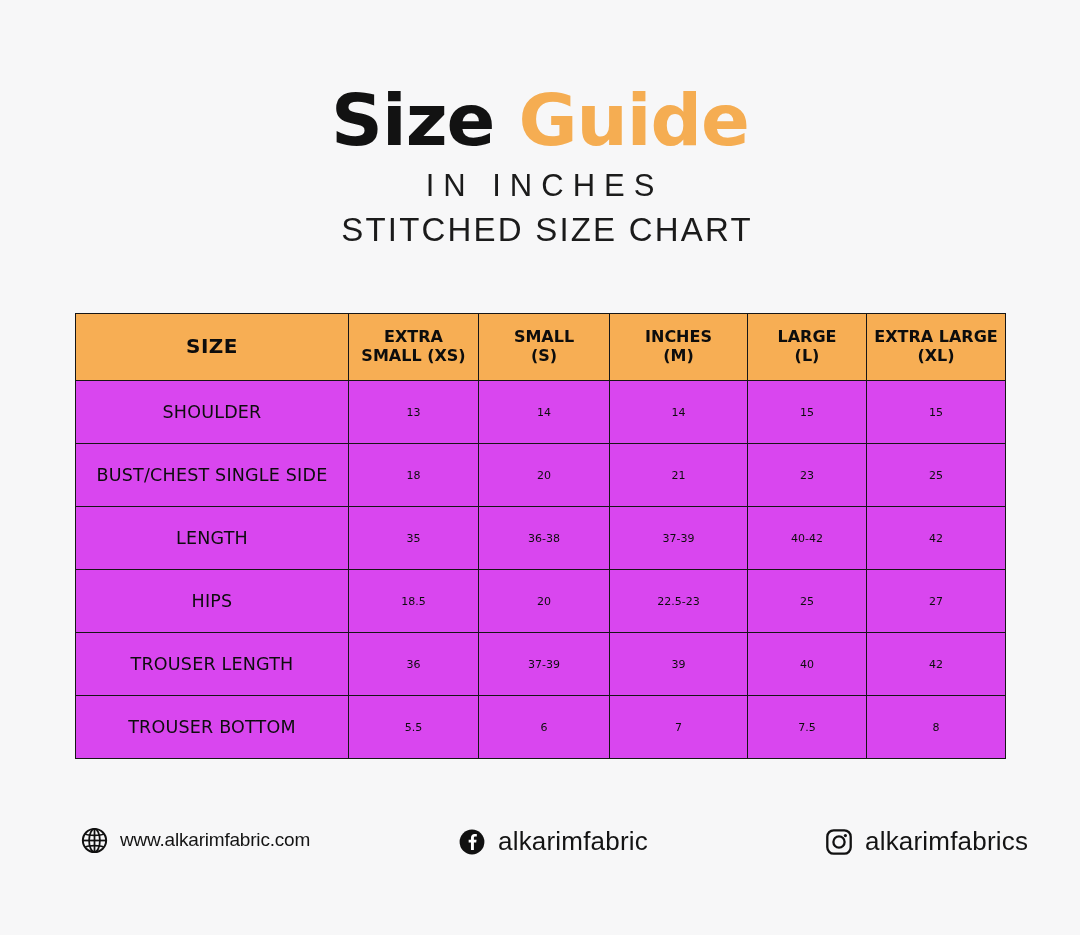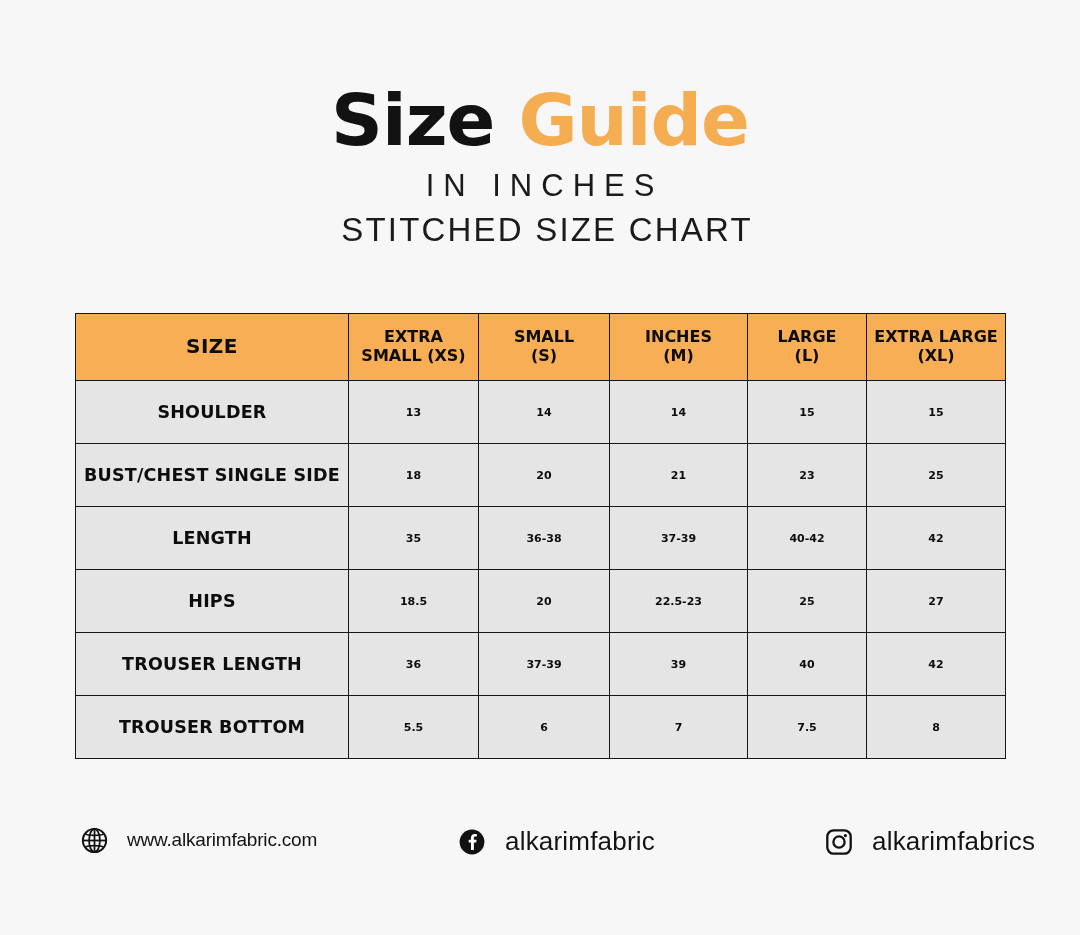--- a/index.html
+++ b/index.html
@@ -90,24 +90,24 @@
     padding: 2px 4px;
   }
   thead th.col-label {
     font-size: 20px;
     letter-spacing: 0.5px;
   }
   thead th .hdr-l1 { display: block; }
   thead th .hdr-l2 { display: block; }
 
   tbody td {
-    background: #e5e5e5;
+    background: #d946ef;
     height: 58px;
     font-size: 17px;
-    font-weight: 700;
+    font-weight: 400;
     padding: 2px 4px;
   }
   tbody td.row-label {
     font-size: 17.5px;
     letter-spacing: 0.2px;
   }
   tbody td.val {
     font-size: 11px;
   }
 
@@ -124,21 +124,21 @@
     position: absolute;
     left: 75px;
     top: 818px;
     width: 930px;
     height: 50px;
   }
   .footer-item {
     position: absolute;
     display: flex;
     align-items: center;
-    gap: 19px;
+    gap: 12px;
     top: 8px;
   }
   .footer-item.website  { left: 5px; }
   .footer-item.facebook { left: 383px; }
   .footer-item.instagram{ left: 750px; }
 
   .footer-label {
     font-family: Liberation Sans, sans-serif;
     font-size: 26px;
     color: #141414;

